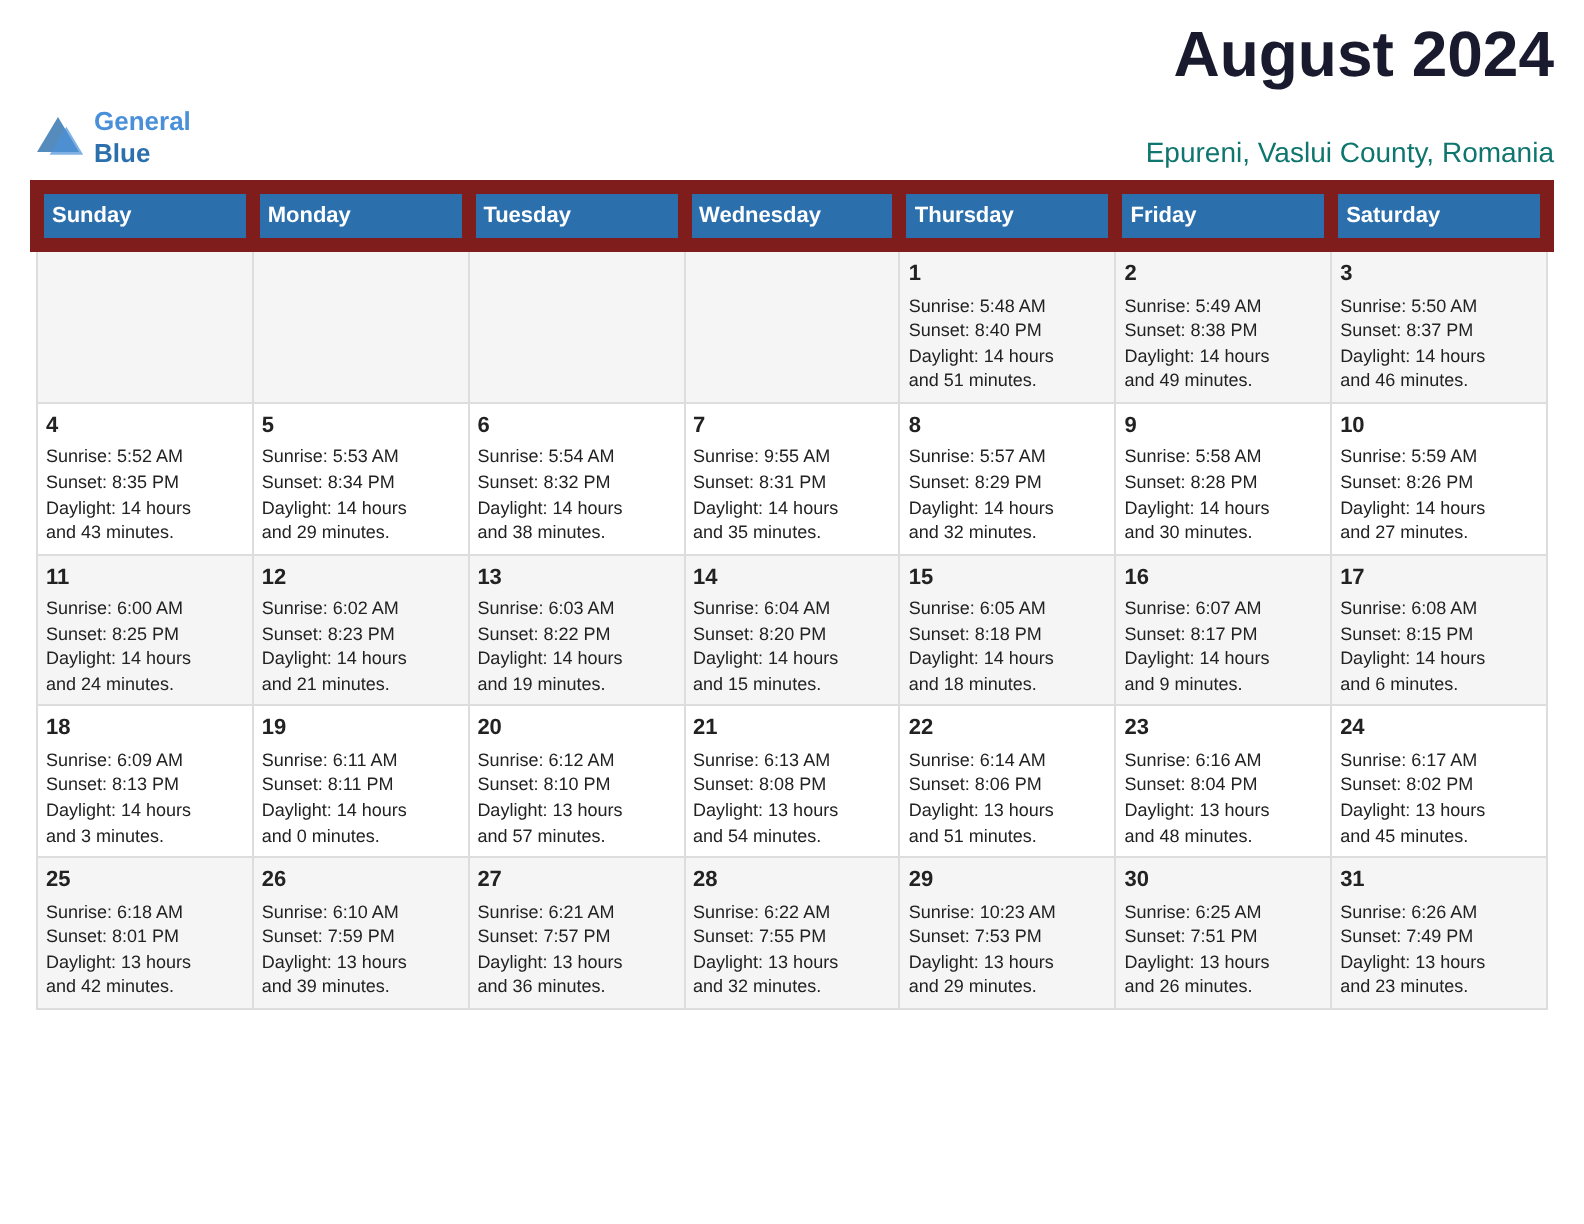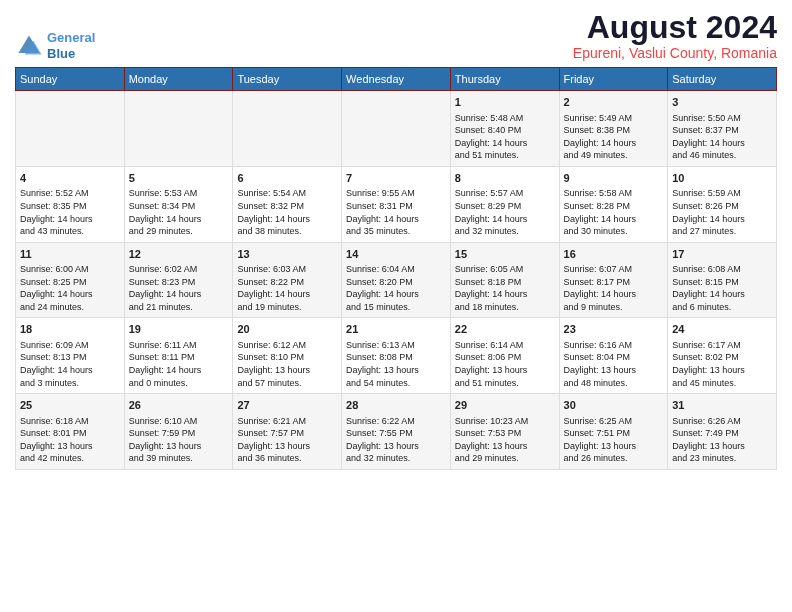--- a/index.html
+++ b/index.html
@@ -42,37 +42,38 @@
       text-align: right;
     }
     .main-title {
       font-size: 32px;
       font-weight: bold;
       color: #1a1a2e;
       line-height: 1.1;
     }
     .subtitle {
       font-size: 14px;
-      color: #ef4444;
+      color: #0f766e;
+      margin-top: 23px;
     }
     table {
       width: 100%;
       border-collapse: collapse;
       table-layout: fixed;
     }
     thead tr {
       background-color: #2c6fad;
     }
     thead th {
       color: #fff;
       font-size: 11px;
-      font-weight: normal;
+      font-weight: bold;
       padding: 5px 4px;
       text-align: left;
-      border: 1px solid #7f1d1d;
+      border: 7px solid #7f1d1d;
     }
     tbody tr {
       vertical-align: top;
     }
     tbody tr:nth-child(odd) {
       background-color: #f5f5f5;
     }
     tbody tr:nth-child(even) {
       background-color: #fff;
     }

